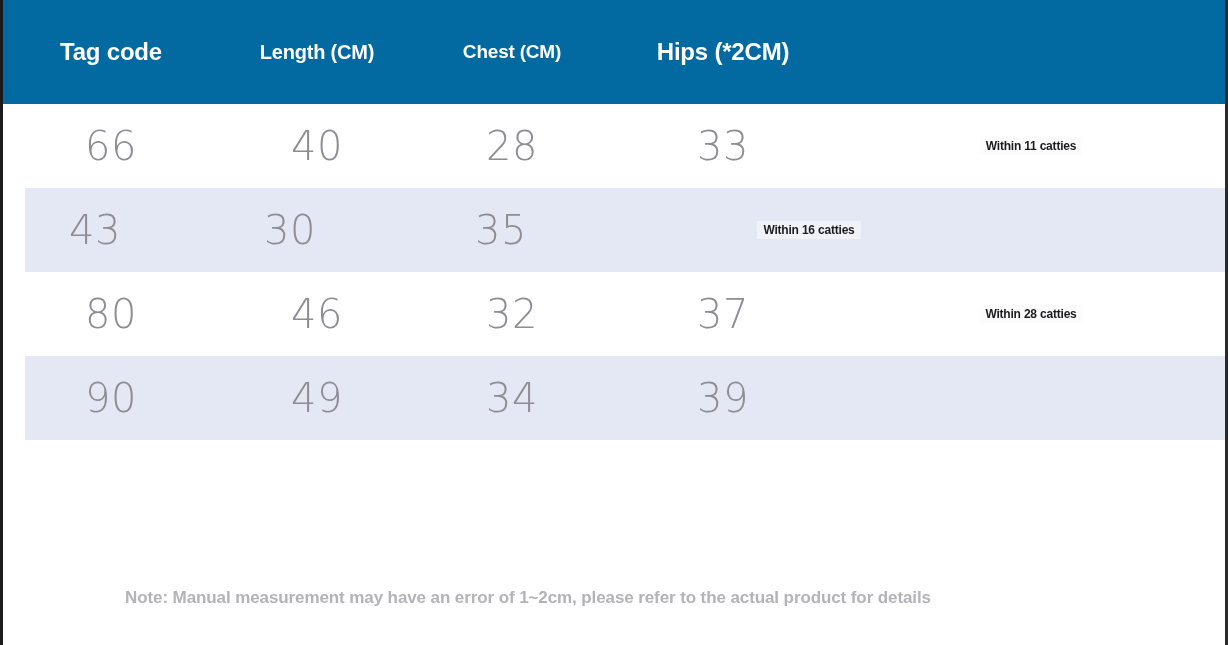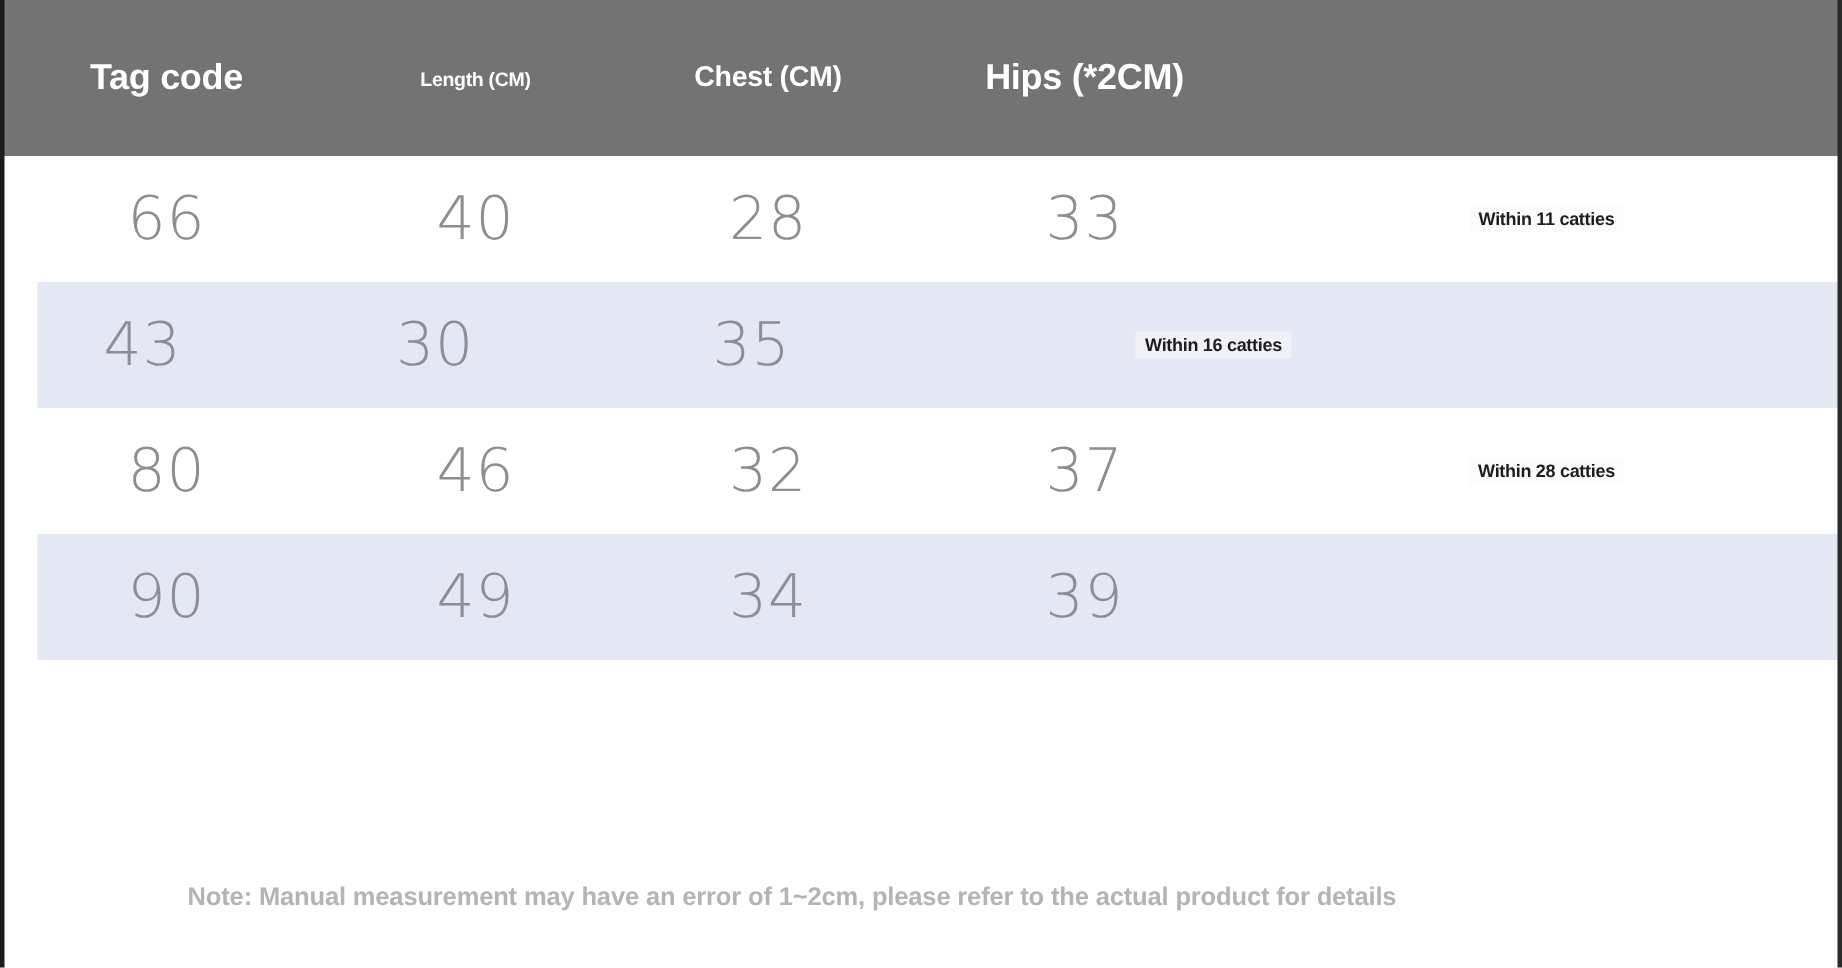--- a/index.html
+++ b/index.html
@@ -33,40 +33,40 @@
     left: 0;
     top: 0;
     width: 1228px;
   }
 
   
   .table-header {
     display: flex;
     align-items: center;
     height: 104px;
-    background: #737373;
+    background: #0369a1;
     width: 1228px;
     box-sizing: border-box;
   }
   .table-header .cell {
     color: #ffffff;
     text-align: center;
     font-weight: bold;
     letter-spacing: -0.2px;
     white-space: nowrap;
   }
   
   .col-0 { width: 222px; }
   .col-1 { width: 190px; }
   .col-2 { width: 200px; }
   .col-3 { width: 222px; }
   .col-4 { width: 394px; }
 
   .table-header .col-0 { font-size: 24px; }
-  .table-header .col-1 { font-size: 13px; }
+  .table-header .col-1 { font-size: 20px; }
   .table-header .col-2 { font-size: 19px; }
   .table-header .col-3 { font-size: 24px; }
   .table-header .col-4 { font-size: 24px; }
 
   
   .table-body { width: 1228px; }
 
   .table-row {
     display: flex;
     align-items: center;

